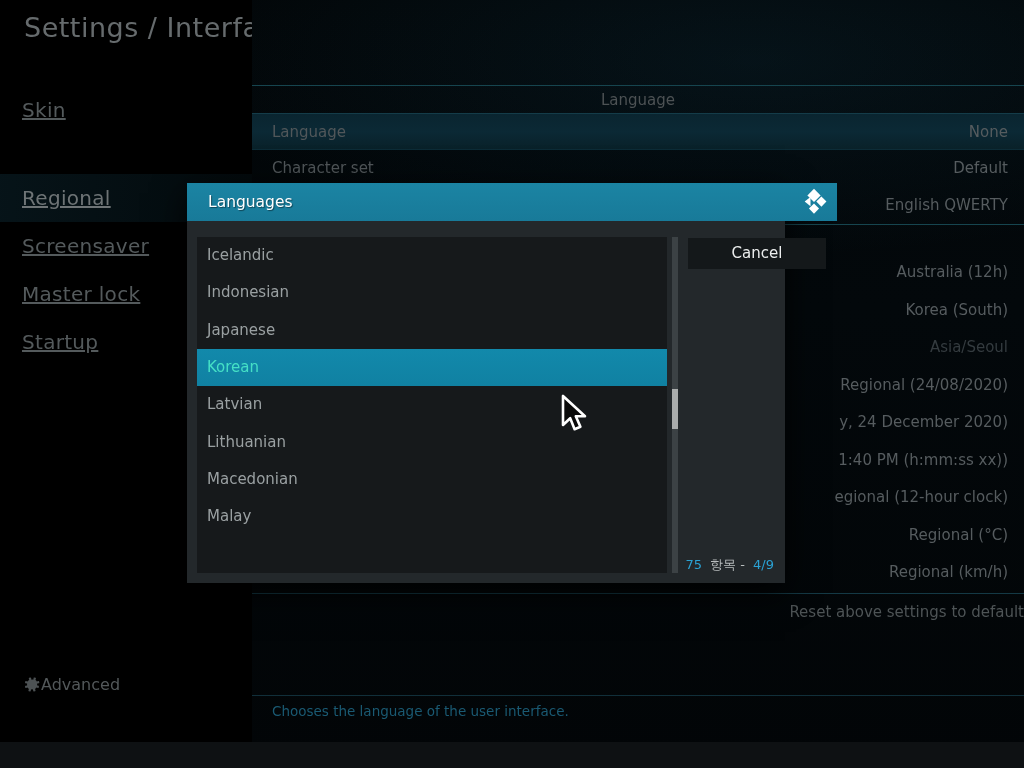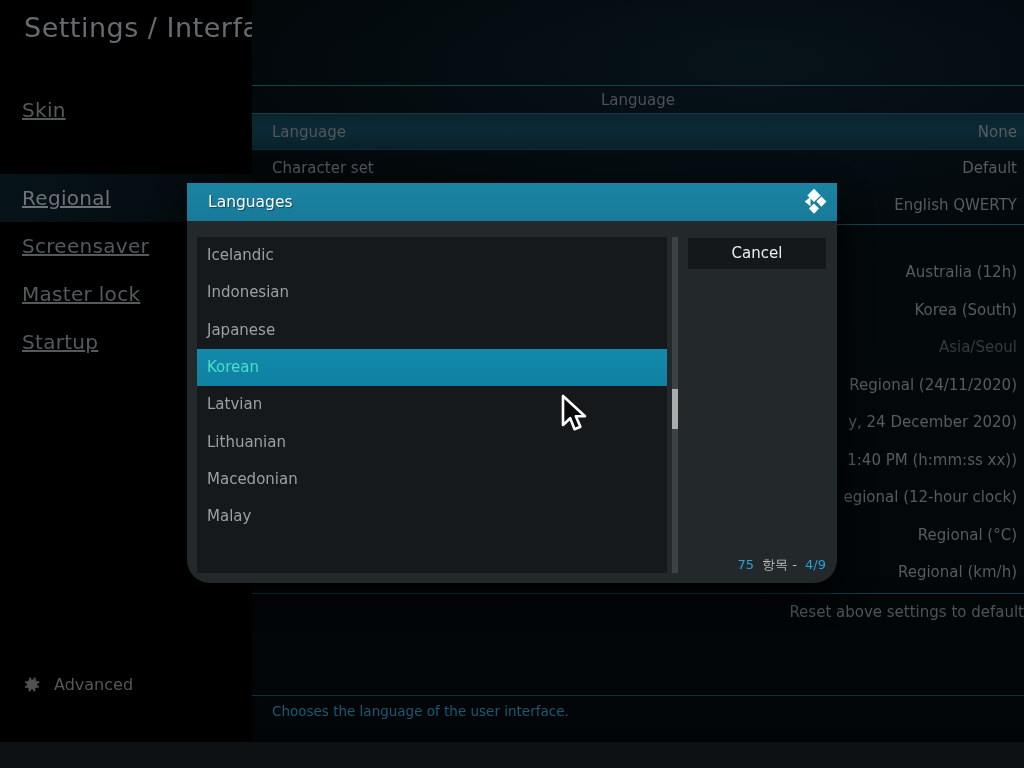--- a/index.html
+++ b/index.html
@@ -41,50 +41,50 @@
     text-align:center; color:#4d5254; font-size:15px;
   }
   .cat-header.lang { top:85px; height:28px; line-height:28px; }
   .cat-divider2 { position:absolute; left:0; top:224px; width:772px; height:30px;
     border-top:1px solid #16454f; }
   .srow {
     position:absolute; left:0; width:772px; height:37px; font-size:15px;
     color:#565c5f;
   }
   .srow .lbl { position:absolute; left:20px; top:0; line-height:37px; color:#51575a; }
-  .srow .val { position:absolute; right:7px; top:0; line-height:37px; }
+  .srow .val { position:absolute; right:16px; top:0; line-height:37px; }
   .srow.focused {
     background:linear-gradient(180deg,#0a2530,#0b2935 50%,#092129);
     border-top:1px solid #143c49; border-bottom:1px solid #0c2c37;
   }
   .srow .val.dim { color:#343b3f; }
   .reset-row {
     position:absolute; left:0; top:593px; width:772px; height:37px;
     border-top:1px solid #143945; line-height:37px; padding-left:20px;
     font-size:15px; color:#4e5456;text-align:right;
   }
   .desc-row {
     position:absolute; left:0; top:695px; width:772px; border-top:1px solid #112f3a;
     padding:7px 0 0 20px; font-size:13.5px; color:#1a5a73;
   }
   
   .advanced {
     position:absolute; left:22px; top:675px; display:flex; align-items:flex-end;
-    gap:13px; color:#53585a; font-size:16px;
+    color:#53585a; font-size:16px;
   }
   .gear { width:19px; height:19px; fill:#4d5254; }
   
   .bottom-strip {
     position:absolute; left:0; top:742px; width:1024px; height:26px;
     background:#0e1113;
   }
   
   .dialog {
-    position:absolute; left:187px; top:183px; width:650px; height:400px;
-    background:#23282b; box-shadow:0 10px 32px rgba(0,0,0,.85); z-index:10;border-radius:23px;
+    position:absolute; left:187px; top:183px; width:598px; height:400px;
+    background:#23282b; box-shadow:0 10px 32px rgba(0,0,0,.85); z-index:10;
   }
   .dlg-header {
     position:absolute; left:0; top:0; width:650px; height:38px;
     background:linear-gradient(180deg,#1b84a3,#187a99);
   }
   .dlg-title {
     position:absolute; left:21px; top:0; line-height:38px; color:#fff;
     font-size:15.5px; text-shadow:1px 1px 1px rgba(0,0,0,.45);
   }
   .kodi-logo { position:absolute; right:9px; top:5px; width:28px; height:28px; }
@@ -157,21 +157,21 @@
     <div class="srow" style="top:254px">
       <span class="val">Australia (12h)</span>
       </div>
     <div class="srow" style="top:291.5px">
       <span class="val">Korea (South)</span>
       </div>
     <div class="srow" style="top:329px">
       <span class="val dim">Asia/Seoul</span>
       </div>
     <div class="srow" style="top:366.5px">
-      <span class="val">Regional (24/11/2020)</span>
+      <span class="val">Regional (24/08/2020)</span>
       </div>
     <div class="srow" style="top:404px">
       <span class="val">y, 24 December 2020)</span>
       </div>
     <div class="srow" style="top:441.5px">
       <span class="val">1:40 PM (h:mm:ss xx))</span>
       </div>
     <div class="srow" style="top:479px">
       <span class="val">egional (12-hour clock)</span>
       </div>

